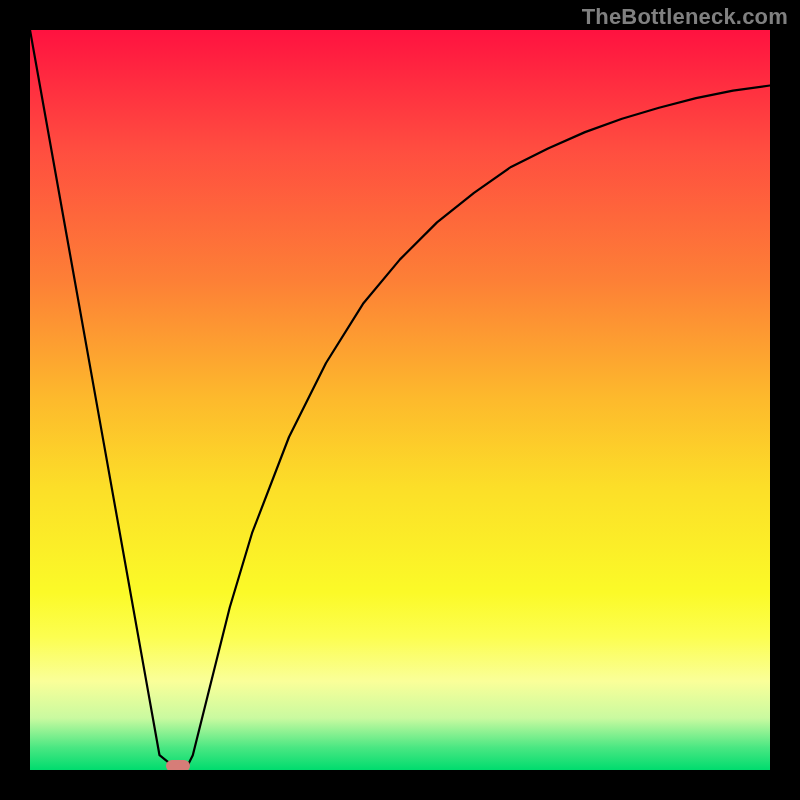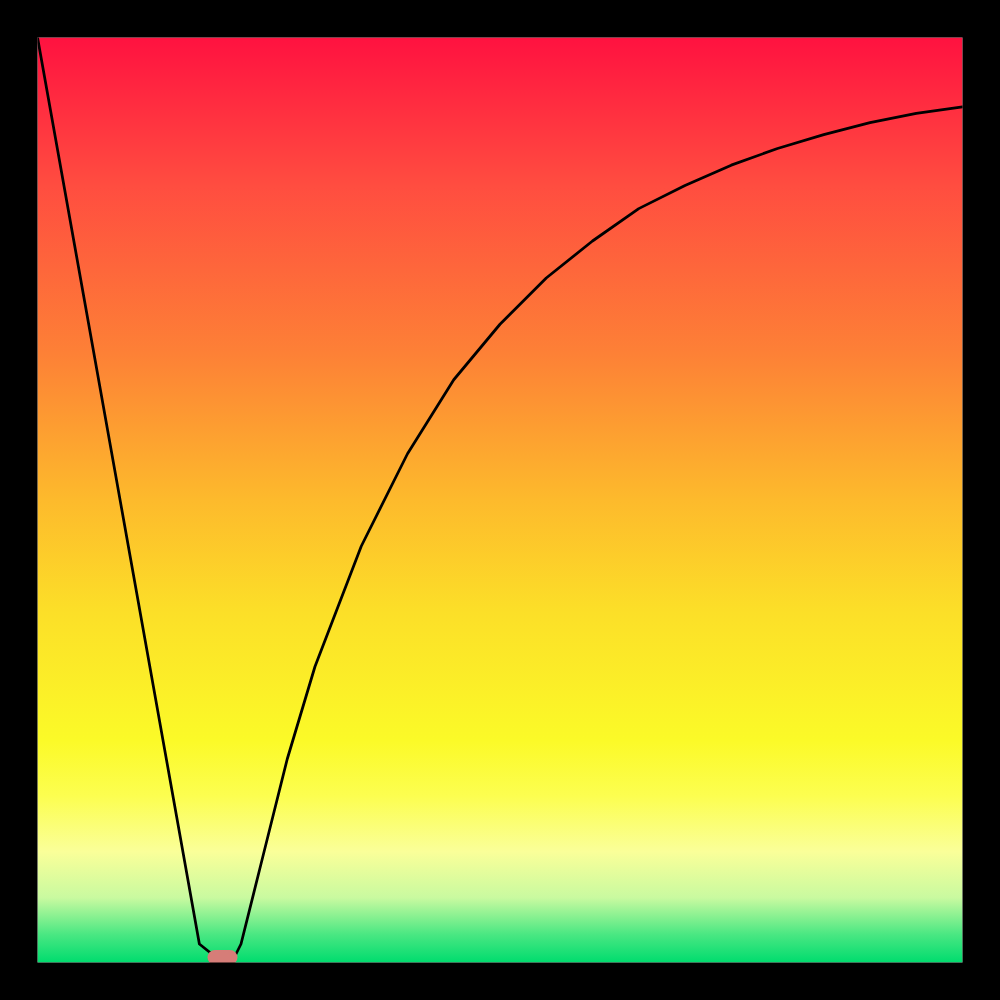--- a/index.html
+++ b/index.html
@@ -69,20 +69,21 @@
     background: rgb(214,125,120);
     border-radius: 8px;
     z-index: 2;
   }
 </style>
 </head>
 <body>
 
 <div class="stage">
 
+  <div class="watermark">TheBottleneck.com</div>
 
   <div class="plot">
     <svg class="curve" viewBox="0 0 740 740" preserveAspectRatio="none">
       <path fill="none" stroke="#000000" stroke-width="2.2" stroke-linejoin="round" stroke-linecap="round" d="M 0.00 0.00 L 37.00 207.20 L 74.00 414.40 L 111.00 621.60 L 129.50 725.20 L 148.00 740.00 L 155.40 740.00 L 155.40 740.00 L 162.80 725.20 L 177.60 666.00 L 199.80 577.20 L 222.00 503.20 L 259.00 407.00 L 296.00 333.00 L 333.00 273.80 L 370.00 229.40 L 407.00 192.40 L 444.00 162.80 L 481.00 136.90 L 518.00 118.40 L 555.00 102.12 L 592.00 88.80 L 629.00 77.70 L 666.00 68.08 L 703.00 60.68 L 740.00 55.50 "></path>
     </svg>
     <div class="dot" style="width: 24px; height: 12px; left: 136px; top: 730.3px; background: rgb(214, 125, 120);"></div>
   </div>
 
   <div class="frame-top"></div>
   <div class="frame-bottom"></div>

